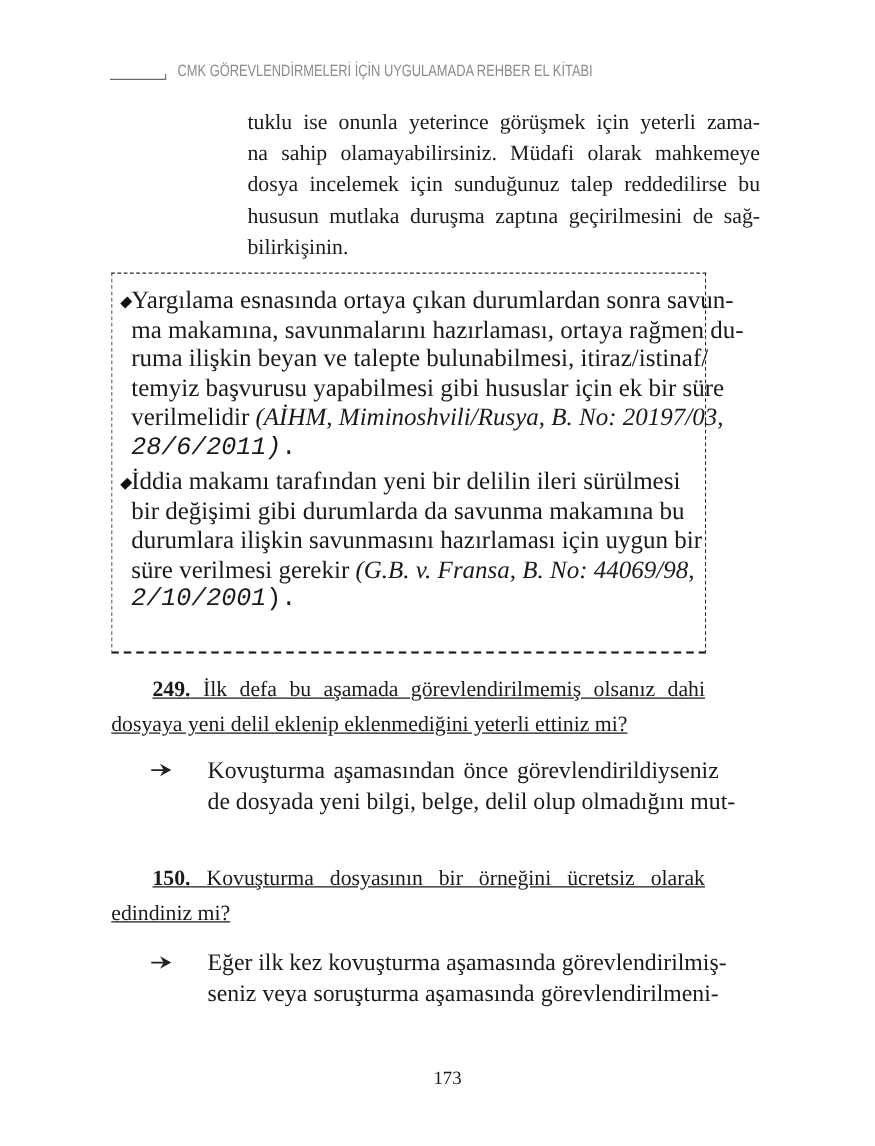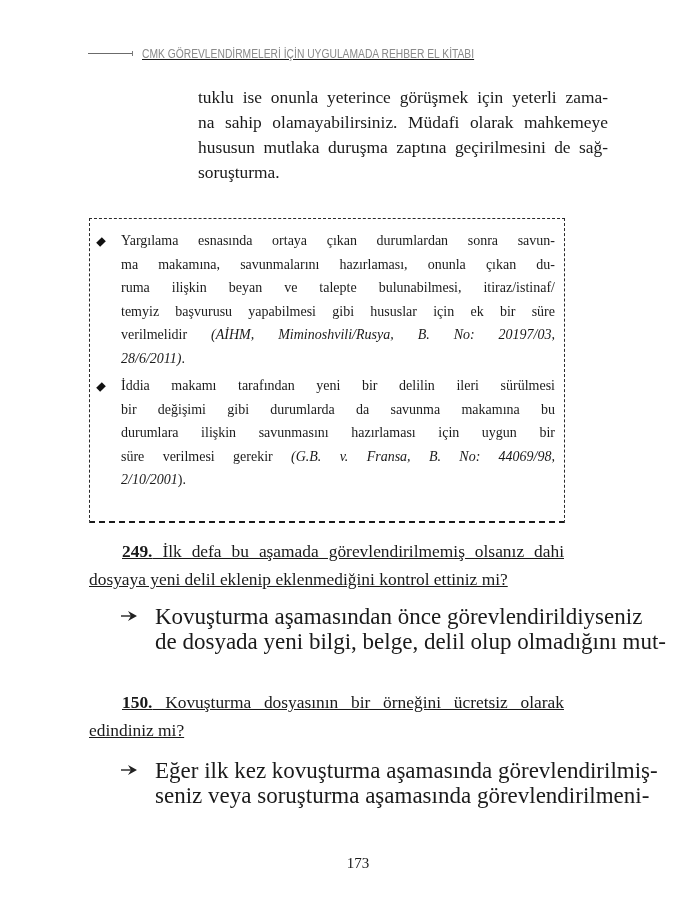--- a/index.html
+++ b/index.html
@@ -14,22 +14,21 @@
       font-family: "Liberation Serif", "DejaVu Serif", serif;
       color: #1a1a1a;
     }
     .running-header {
       position: absolute;
       top: 42px;
       left: 88px;
       width: 480px;
       height: 22px;
       display: flex;
-      align-items: center;
-      text-decoration: underline;
+      align-items: flex-end;
     }
     .header-rule {
       width: 154px;
       height: 1px;
       background: #6b6b6b;
     }
     .header-marker {
       width: 6px;
       height: 5px;
       background: #7a7a7a;
@@ -84,32 +83,32 @@
       position: absolute;
       left: 7px;
       top: 9px;
       width: 8px;
       height: 8px;
       background: #111;
       transform: rotate(45deg) scaleX(0.7);
     }
     .box-text {
       position: absolute;
-      left: 31px;
+      left: 15px;
       width: 434px;
-      font-size: 14px;
+      font-size: 20px;
       line-height: 23.6px;
     }
     .box-text .line {
       display: block;
       text-align: justify;
       text-align-last: justify;
       white-space: nowrap;
     }
-    .box-text .line.last { text-align-last: left; }
+    .box-text .line.last { text-align-last: left; font-family: Liberation Mono, monospace; }
     .cite { font-style: italic; }
     .q {
       position: absolute;
       left: 89px;
       width: 475px;
       font-size: 17.4px;
       line-height: 28px;
       text-decoration: underline;
     }
     .q .line {
@@ -128,23 +127,23 @@
     }
     .arrow-icon {
       position: absolute;
       left: 0;
       top: 4px;
       width: 20px;
       height: 14px;
     }
     .arrow-text {
       position: absolute;
-      left: 35px;
+      left: 46px;
       width: 409px;
-      font-size: 23px;
+      font-size: 19px;
       line-height: 24.5px;
     }
     .arrow-text .line {
       display: block;
       text-align: justify;
       text-align-last: justify;
       white-space: nowrap;
     }
     .arrow-text .line.last { text-align-last: left; }
     .page-number {
@@ -163,51 +162,52 @@
 
 <div class="running-header">
   <div class="header-rule"></div>
   <div class="header-marker"></div>
   <div class="header-title">CMK GÖREVLENDİRMELERİ İÇİN UYGULAMADA REHBER EL KİTABI</div>
 </div>
 
 <div class="para intro">
   <span class="line">tuklu ise onunla yeterince görüşmek için yeterli zama-</span>
   <span class="line">na sahip olamayabilirsiniz. Müdafi olarak mahkemeye</span>
+  <span class="line">dosya incelemek için sunduğunuz talep reddedilirse bu</span>
   <span class="line">hususun mutlaka duruşma zaptına geçirilmesini de sağ-</span>
-  <span class="line last">soruşturma.</span>
+  <span class="line last">bilirkişinin.</span>
 </div>
 
 <div class="box">
   <div class="box-item" style="top:10px;">
     <div class="diamond"></div>
     <div class="box-text">
       <span class="line">Yargılama esnasında ortaya çıkan durumlardan sonra savun-</span>
-      <span class="line">ma makamına, savunmalarını hazırlaması, onunla çıkan du-</span>
+      <span class="line">ma makamına, savunmalarını hazırlaması, ortaya rağmen du-</span>
       <span class="line">ruma ilişkin beyan ve talepte bulunabilmesi, itiraz/istinaf/</span>
       <span class="line">temyiz başvurusu yapabilmesi gibi hususlar için ek bir süre</span>
       <span class="line"><span>verilmelidir </span><span class="cite">(AİHM, Miminoshvili/Rusya, B. No: 20197/03,</span></span>
       <span class="line last"><span class="cite">28/6/2011)</span><span>.</span></span>
     </div>
   </div>
   <div class="box-item" style="top:155px;">
     <div class="diamond"></div>
     <div class="box-text">
       <span class="line">İddia makamı tarafından yeni bir delilin ileri sürülmesi</span>
       <span class="line">bir değişimi gibi durumlarda da savunma makamına bu</span>
       <span class="line">durumlara ilişkin savunmasını hazırlaması için uygun bir</span>
       <span class="line"><span>süre verilmesi gerekir </span><span class="cite">(G.B. v. Fransa, B. No: 44069/98,</span></span>
       <span class="line last"><span class="cite">2/10/2001</span><span>).</span></span>
     </div>
   </div>
 </div>
 
 <div class="q" style="top:537px;">
   <span class="line first"><span class="num">249.</span><span> İlk defa bu aşamada görevlendirilmemiş olsanız dahi</span></span>
-  <span class="line last">dosyaya yeni delil eklenip eklenmediğini kontrol ettiniz mi?</span>
+  <span class="line last">dosyaya yeni delil eklenip eklenmediğini yeterli ettiniz mi?</span>
 </div>
 
 <div class="arrow-item" style="top:605px;">
   <svg class="arrow-icon" viewBox="0 0 20 14">
     <path d="M1 7 H15" stroke="#222" stroke-width="1.4" fill="none"></path>
     <path d="M8 2 L17 7 L8 12 L11 7 Z" fill="#222"></path>
   </svg>
   <div class="arrow-text">
     <span class="line">Kovuşturma aşamasından önce görevlendirildiyseniz</span>
     <span class="line">de dosyada yeni bilgi, belge, delil olup olmadığını mut-</span>

